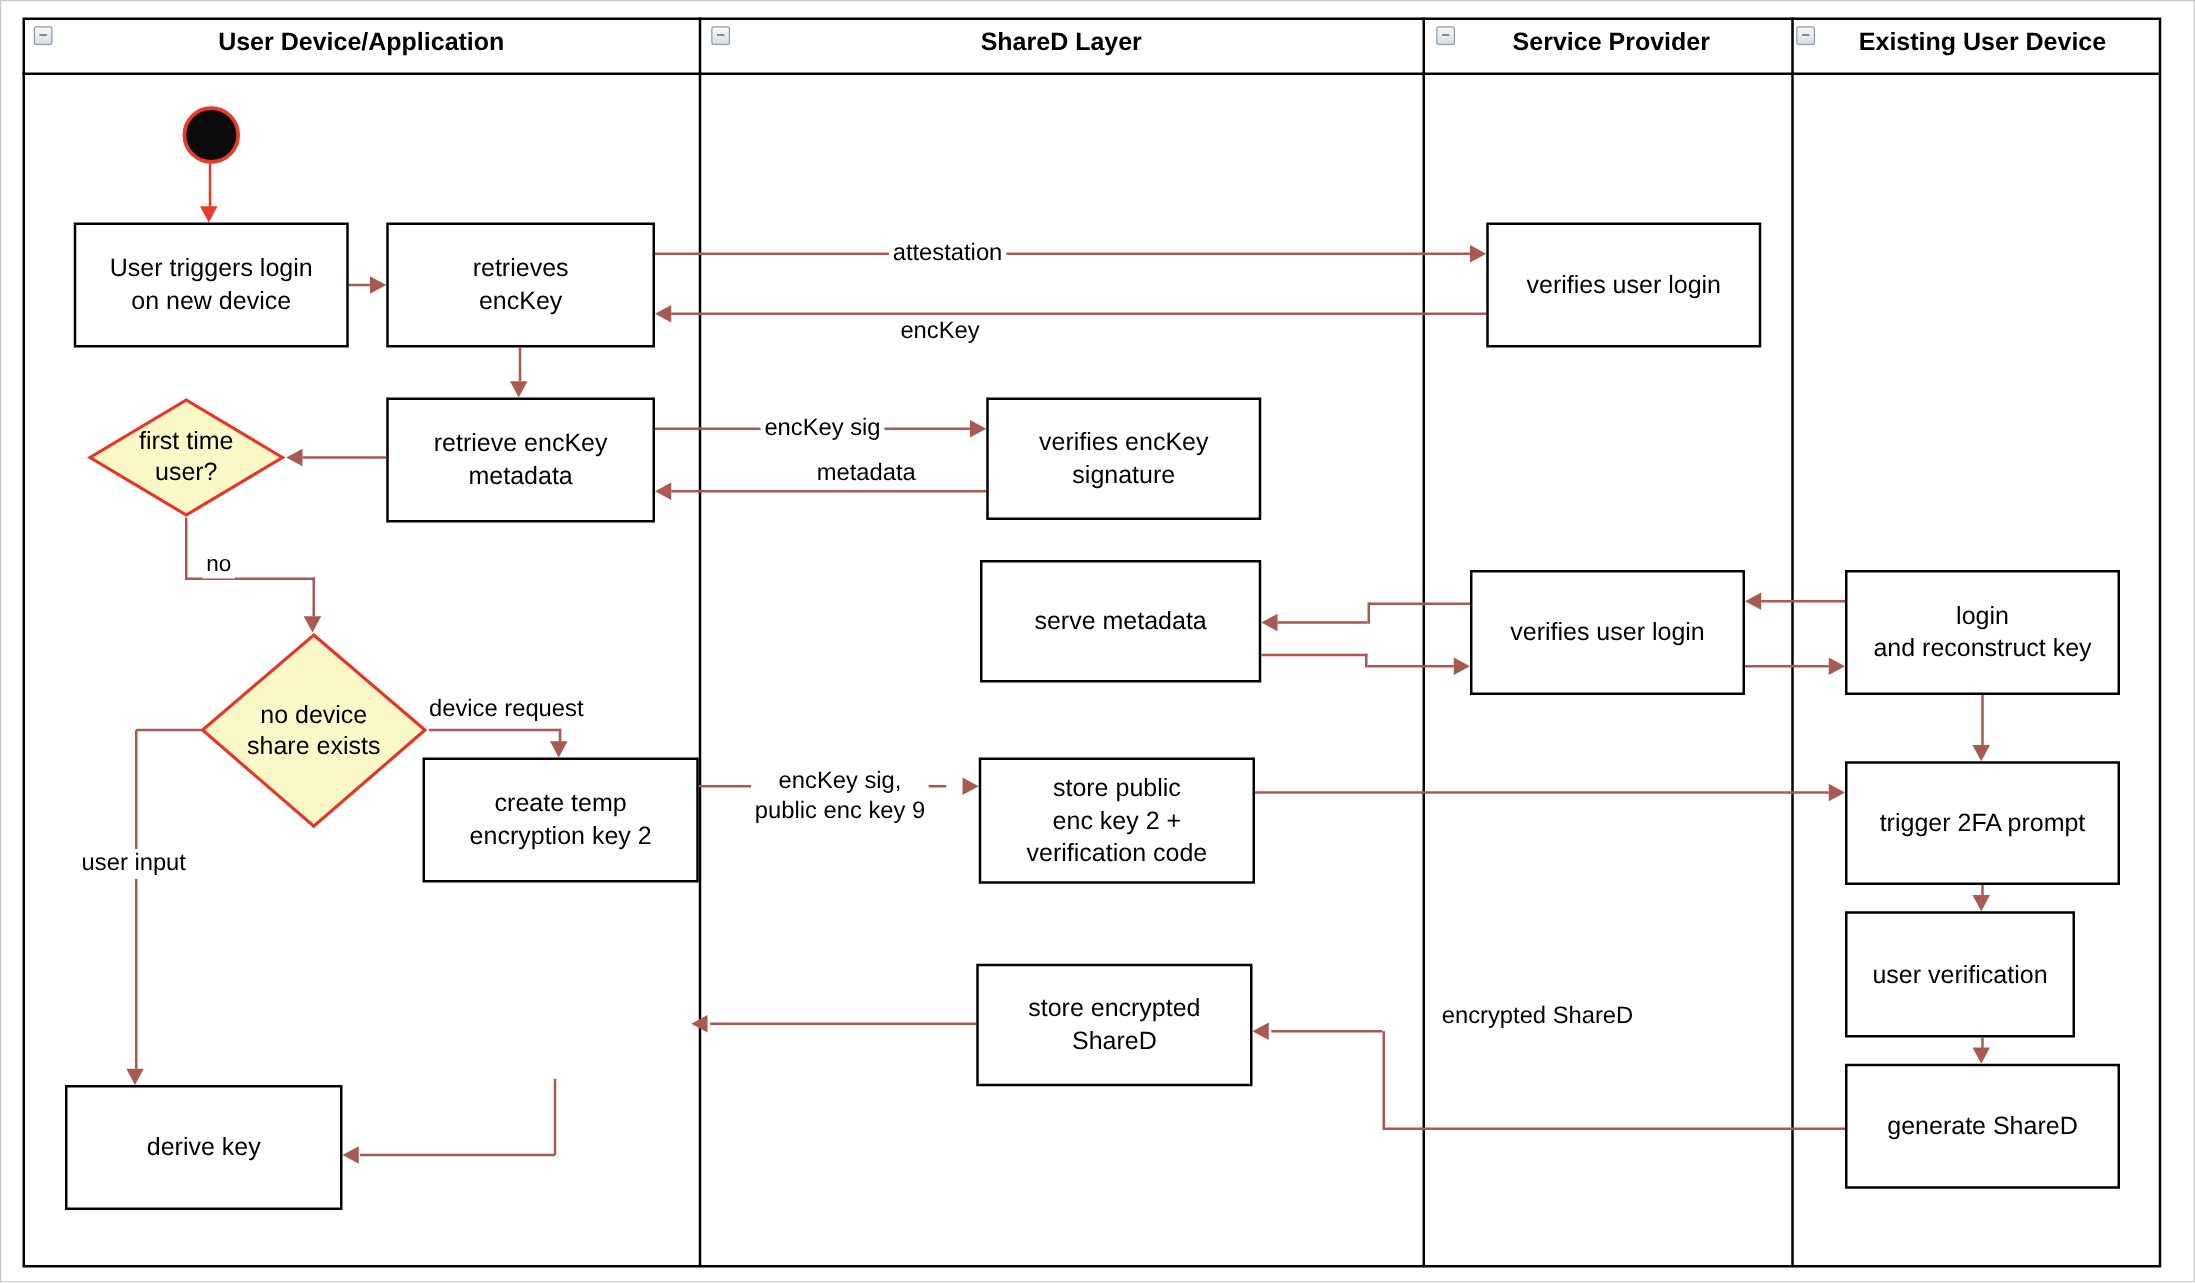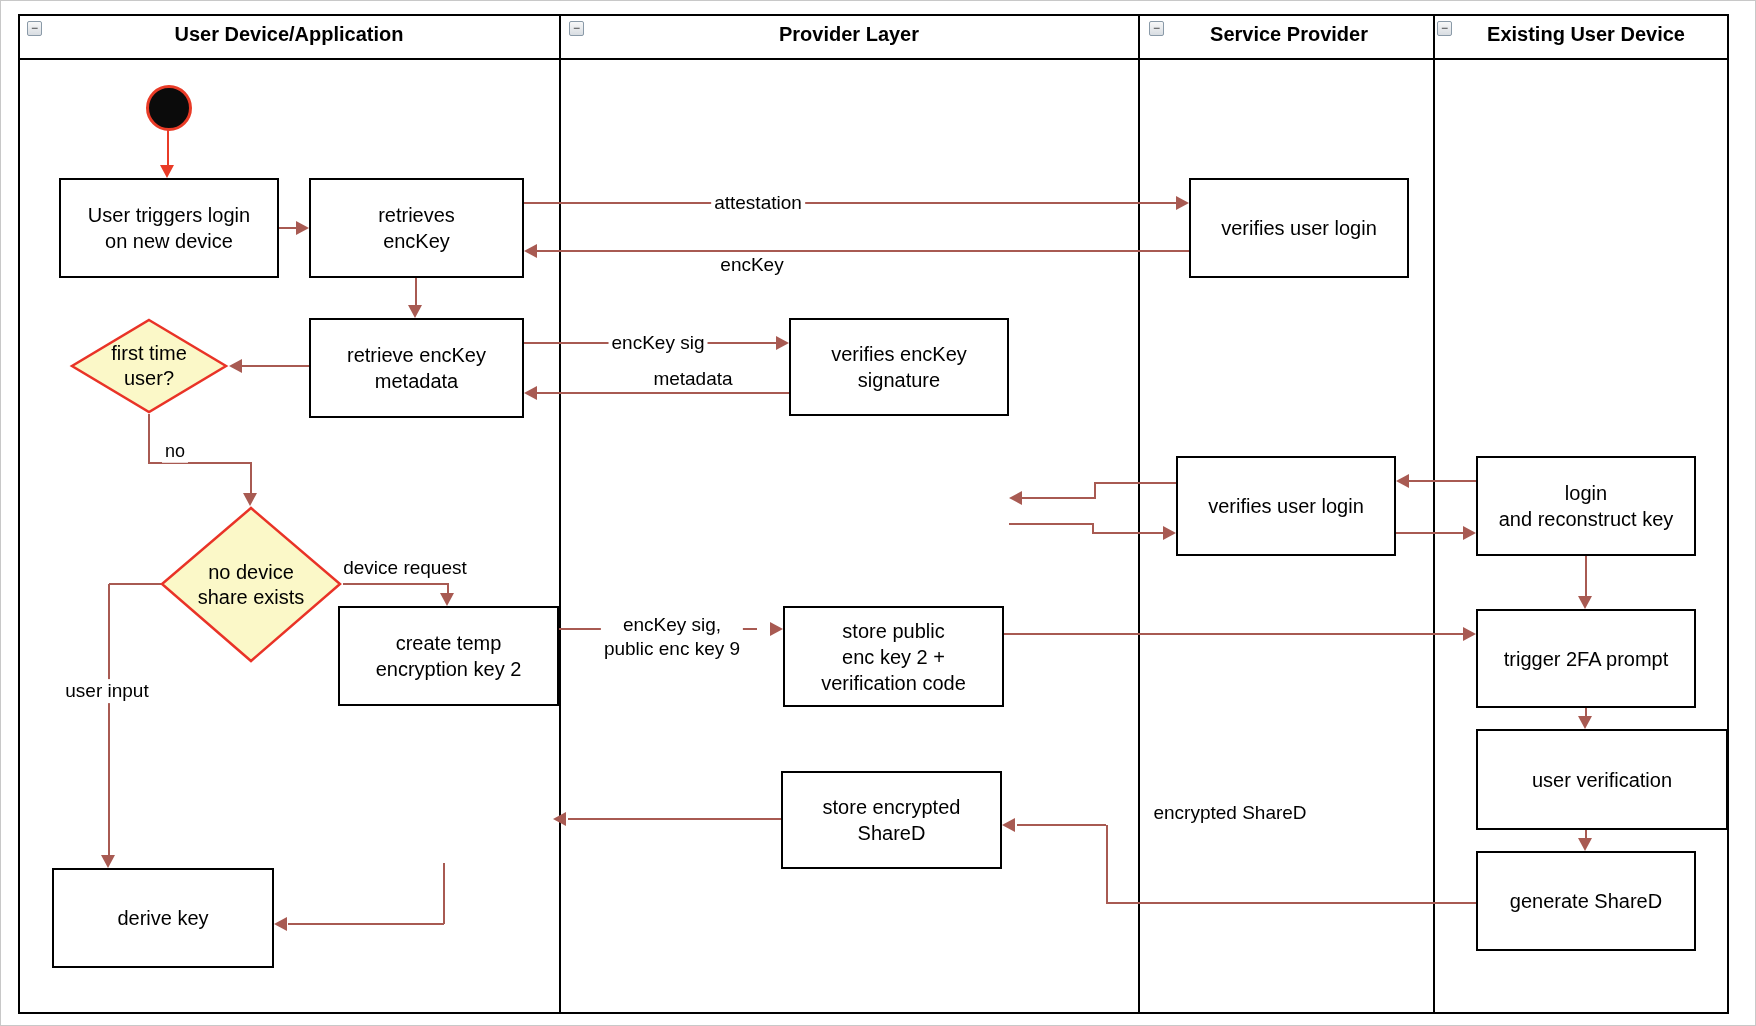--- a/index.html
+++ b/index.html
@@ -59,21 +59,21 @@
   <div class="blk" style="left:17px;top:57px;width:1709px;height:2px;"></div>
   <div class="blk" style="left:558px;top:13px;width:2px;height:998px;"></div>
   <div class="blk" style="left:1137px;top:13px;width:2px;height:998px;"></div>
   <div class="blk" style="left:1432px;top:13px;width:2px;height:998px;"></div>
 
   <div class="collapse" style="left:26px;top:20px;">−</div>
   <div class="collapse" style="left:568px;top:20px;">−</div>
   <div class="collapse" style="left:1148px;top:20px;">−</div>
   <div class="collapse" style="left:1436px;top:20px;">−</div>
   <div class="lane-title" style="left:288px;">User Device/Application</div>
-  <div class="lane-title" style="left:848px;">Provider Layer</div>
+  <div class="lane-title" style="left:848px;">ShareD Layer</div>
   <div class="lane-title" style="left:1288px;">Service Provider</div>
   <div class="lane-title" style="left:1585px;">Existing User Device</div>
 
   <div class="start-circle"></div>
 
   <div class="box" style="left:58px;top:177px;width:220px;height:100px;">User triggers login
 on new device</div>
   <div class="box" style="left:308px;top:177px;width:215px;height:100px;">retrieves
 encKey</div>
   <div class="box" style="left:308px;top:317px;width:215px;height:100px;">retrieve encKey
@@ -92,33 +92,34 @@
   <div class="diamond" style="left:158px;top:505px;width:184px;height:157px;">
     <svg width="184" height="157" viewBox="0 0 184 157">
       <polygon points="92,2 181,78 92,155 3,78" style="fill:var(--diamond_fill);stroke:var(--diamond_border);stroke-width:2.5;"></polygon>
     </svg>
     <div class="dtext">no device
 share exists</div>
   </div>
 
   <div class="box" style="left:788px;top:317px;width:220px;height:98px;">verifies encKey
 signature</div>
+  <div class="box" style="left:783px;top:447px;width:225px;height:98px;">serve metadata</div>
   <div class="box" style="left:782px;top:605px;width:221px;height:101px;">store public
 enc key 2 +
 verification code</div>
   <div class="box" style="left:780px;top:770px;width:221px;height:98px;">store encrypted
 ShareD</div>
 
   <div class="box" style="left:1188px;top:177px;width:220px;height:100px;">verifies user login</div>
   <div class="box" style="left:1175px;top:455px;width:220px;height:100px;">verifies user login</div>
 
   <div class="box" style="left:1475px;top:455px;width:220px;height:100px;">login
 and reconstruct key</div>
   <div class="box" style="left:1475px;top:608px;width:220px;height:99px;">trigger 2FA prompt</div>
-  <div class="box" style="left:1475px;top:728px;width:252px;height:101px;">user verification</div>
+  <div class="box" style="left:1475px;top:728px;width:184px;height:101px;">user verification</div>
   <div class="box" style="left:1475px;top:850px;width:220px;height:100px;">generate ShareD</div>
 
   <div class="seg accent" style="left:166px;top:128px;width:2px;height:38px;"></div>
   <div class="ah ah-d accent" style="left:159px;top:164px;"></div>
 
   <div class="seg" style="left:278px;top:226px;width:18px;height:2px;"></div>
   <div class="ah ah-r" style="left:295px;top:220px;"></div>
 
   <div class="seg" style="left:523px;top:201px;width:652px;height:2px;"></div>
   <div class="ah ah-r" style="left:1175px;top:195px;"></div>

